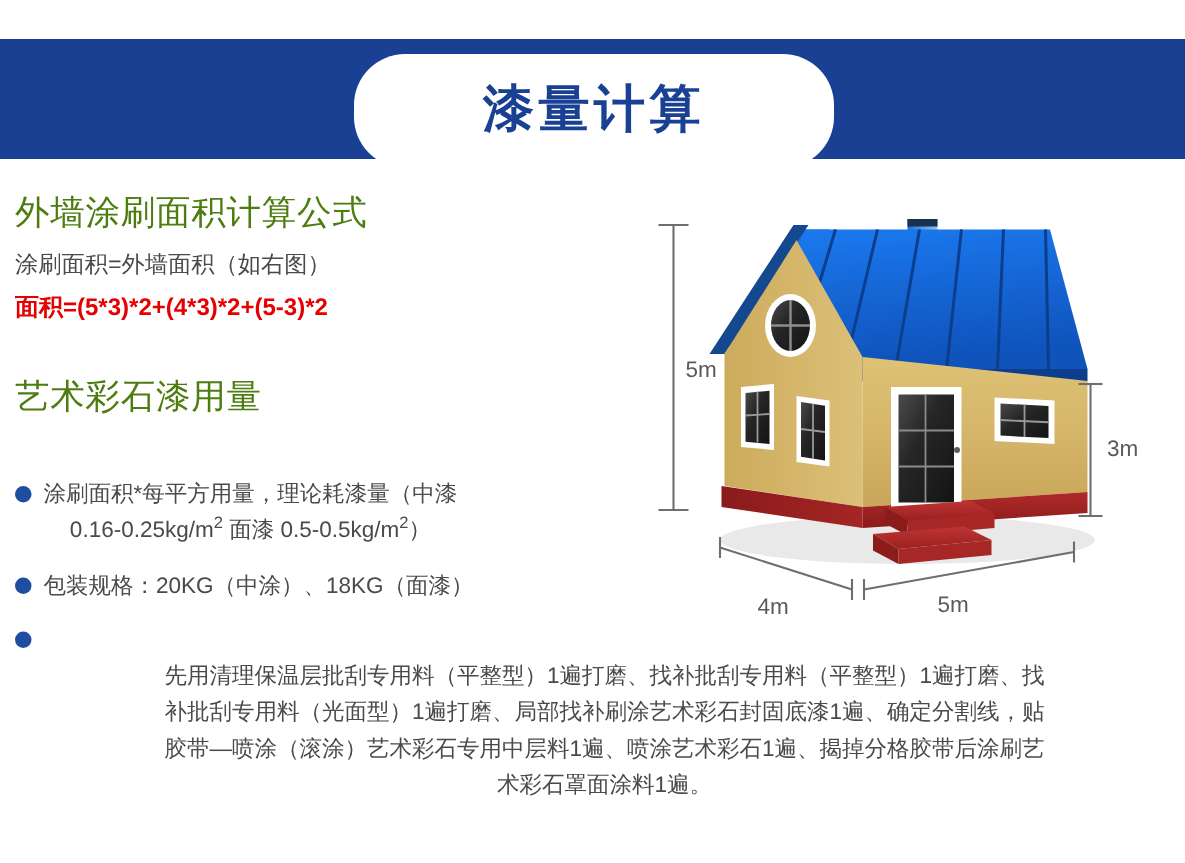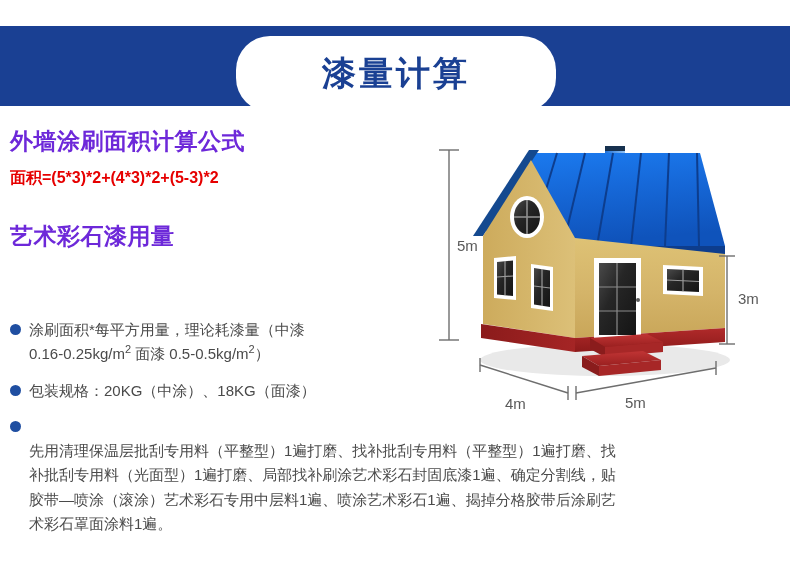--- a/index.html
+++ b/index.html
@@ -48,22 +48,22 @@
 
   
   .left-col {
     position: absolute;
     left: 10px;
     top: 128px;
     width: 430px;
   }
   .sec-title {
     font-size: 23px;
-    font-weight: bold;
-    color: #6d28d9;
+    font-weight: normal;
+    color: #4d7c0f;
     letter-spacing: 0.5px;
     margin: 0 0 8px 0;
     line-height: 1.2;
   }
   .sec-title.second {
     margin-top: 32px;
   }
   .plain-line {
     font-size: 15.5px;
     color: #4a4a4a;
@@ -82,20 +82,21 @@
   .bullets {
     position: absolute;
     left: 10px;
     top: 318px;
     width: 775px;
   }
   .bullet-item {
     display: flex;
     align-items: flex-start;
     margin-bottom: 12px;
+    text-align: center;
   }
   .bullet-dot {
     flex: 0 0 auto;
     width: 11px;
     height: 11px;
     border-radius: 50%;
     background: #1f4ea1;
     margin-top: 6px;
     margin-right: 8px;
   }
@@ -134,20 +135,21 @@
 </head>
 <body>
 
 <div class="header-band"></div>
 <div class="header-pill">
   <span class="header-pill-text">漆量计算</span>
 </div>
 
 <div class="left-col">
   <h2 class="sec-title">外墙涂刷面积计算公式</h2>
+  <p class="plain-line">涂刷面积=外墙面积（如右图）</p>
   <p class="formula-line">面积=(5*3)*2+(4*3)*2+(5-3)*2</p>
   <h2 class="sec-title second">艺术彩石漆用量</h2>
 </div>
 
 <div class="bullets">
 
   <div class="bullet-item">
     <span class="bullet-dot"></span>
     <span class="bullet-text">
       <span>涂刷面积*每平方用量，理论耗漆量（中漆</span><br>

